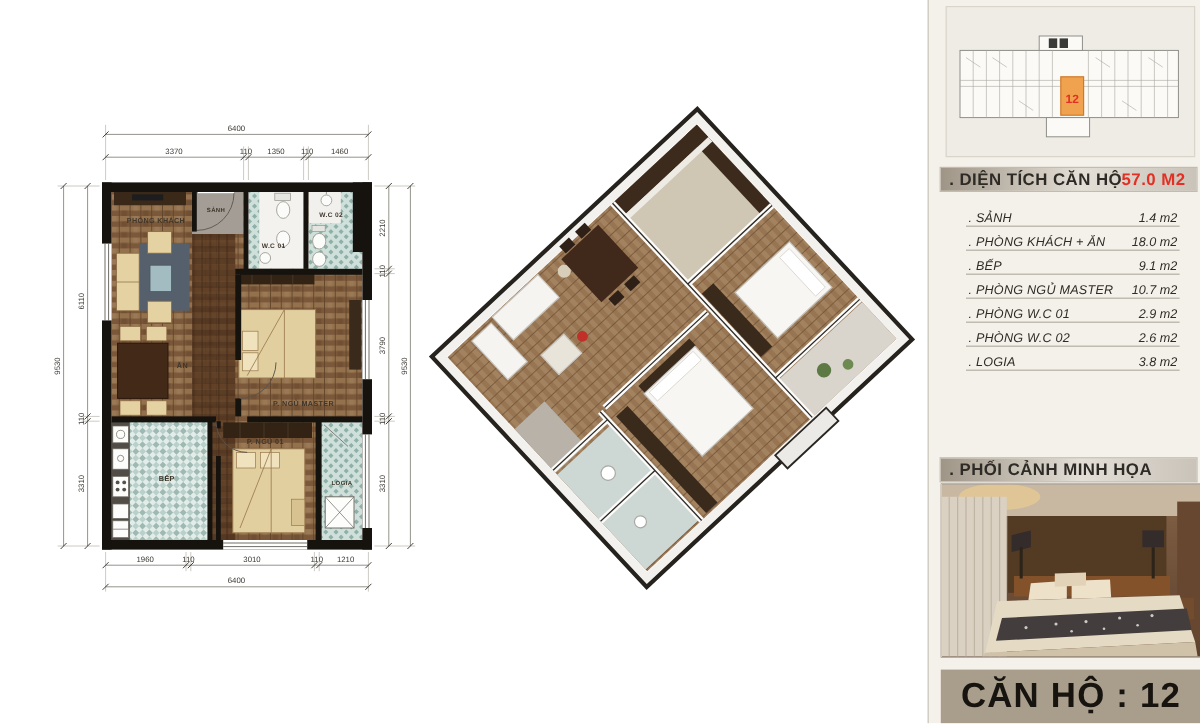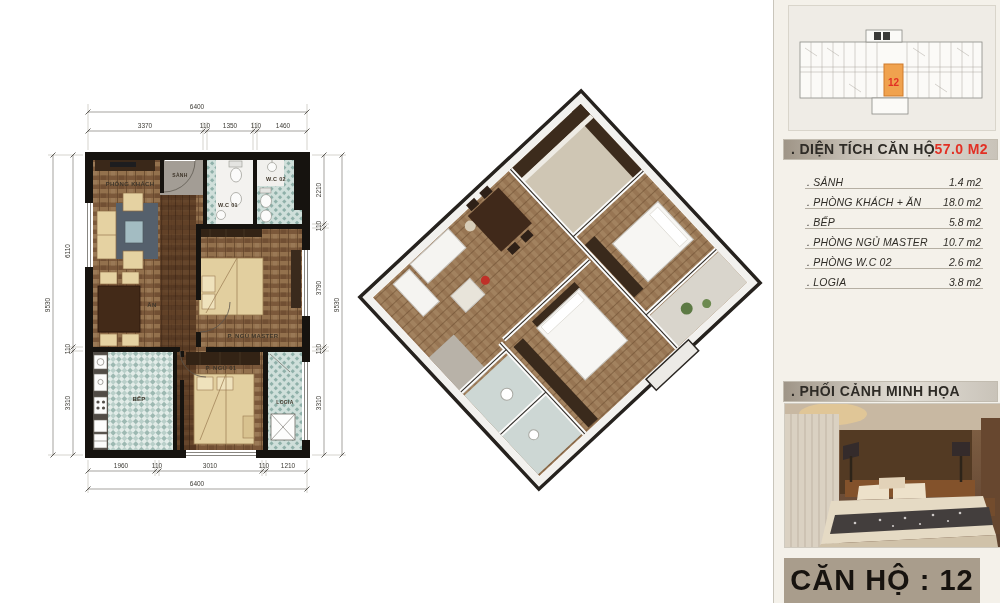--- a/index.html
+++ b/index.html
@@ -21,21 +21,21 @@
   .area-header{top:139px;}
   .photo-header{top:381px;}
   .area-value{position:absolute;right:9px;top:0;color:#e23024;font-weight:bold;text-align:right;}
   .room-list{position:absolute;top:169px;left:31px;width:178px;text-align:right;}
   .room-row{display:flex;justify-content:space-between;align-items:flex-end;
             border-bottom:1px solid #b5afa3;height:19px;font-size:10.5px;
             font-style:italic;color:#2f2c26;padding:0 2px;}
   .room-row .lbl{letter-spacing:.2px;}
   .photo-wrap{position:absolute;top:403px;left:10px;width:217px;height:145px;
               background:#5a4334;border:1px solid #cfcabf;box-sizing:border-box;}
-  .unit-band{position:absolute;top:558px;left:10px;width:196px;height:45px;
+  .unit-band{position:absolute;top:558px;left:10px;width:217px;height:45px;
              background:#a99d8c;color:#17130f;font-size:29px;font-weight:bold;
              text-align:center;line-height:45px;letter-spacing:1px;}
 </style>
 </head>
 <body>
 
 <div class="canvas">
 
   <svg width="780" height="603" viewBox="0 0 780 603" style="position:absolute;left:0;top:0;">
     <defs>
@@ -432,25 +432,29 @@
       <div class="room-row">
         <span class="lbl">. SẢNH</span>
         <span class="val">1.4 m2</span>
       </div>
       <div class="room-row">
         <span class="lbl">. PHÒNG KHÁCH + ĂN</span>
         <span class="val">18.0 m2</span>
       </div>
       <div class="room-row">
         <span class="lbl">. BẾP</span>
-        <span class="val">5.8 m2</span>
+        <span class="val">9.1 m2</span>
       </div>
       <div class="room-row">
         <span class="lbl">. PHÒNG NGỦ MASTER</span>
         <span class="val">10.7 m2</span>
+      </div>
+      <div class="room-row">
+        <span class="lbl">. PHÒNG W.C 01</span>
+        <span class="val">2.9 m2</span>
       </div>
       <div class="room-row">
         <span class="lbl">. PHÒNG W.C 02</span>
         <span class="val">2.6 m2</span>
       </div>
       <div class="room-row">
         <span class="lbl">. LOGIA</span>
         <span class="val">3.8 m2</span>
       </div>
     </div>

